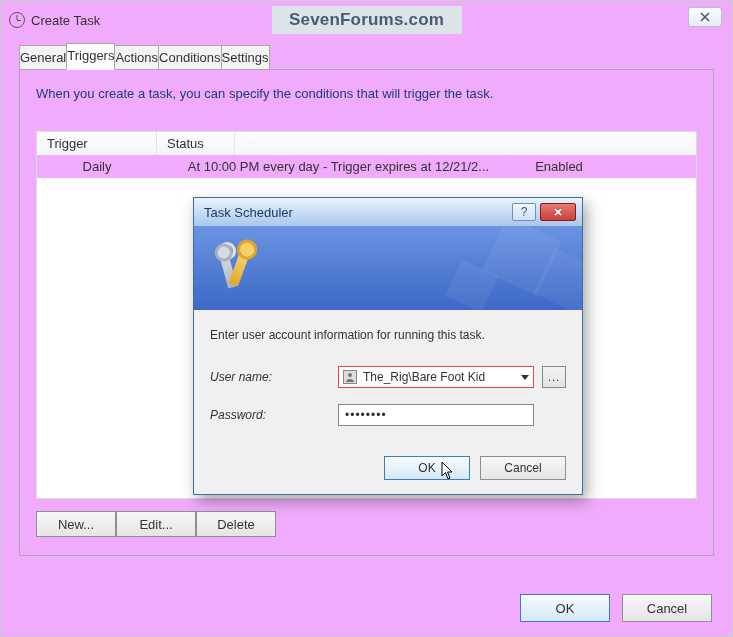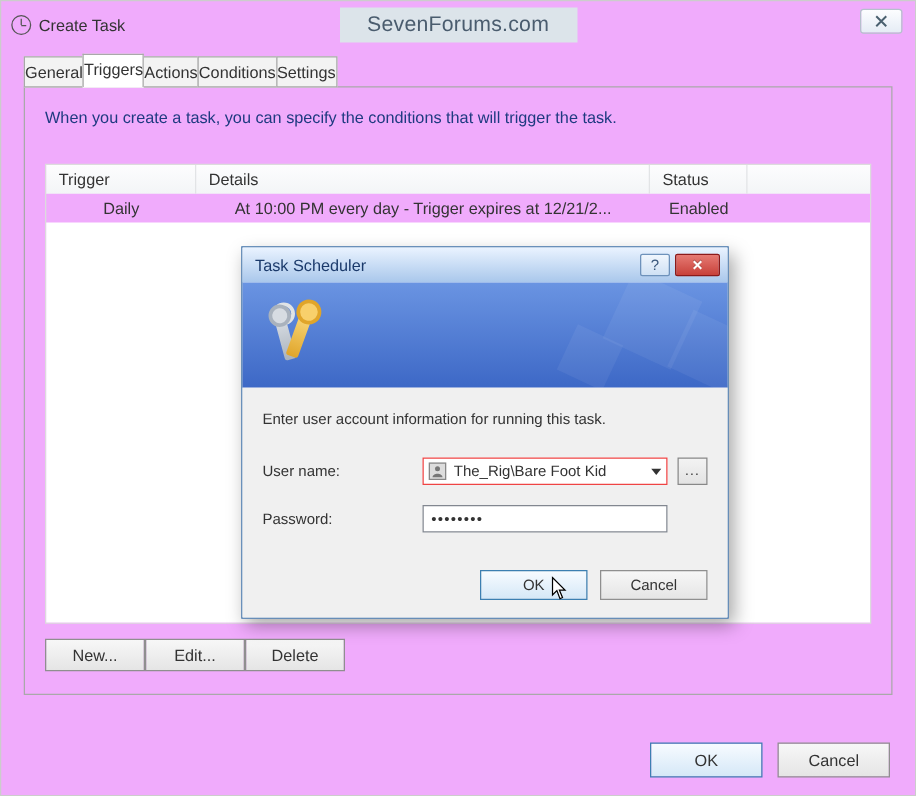--- a/index.html
+++ b/index.html
@@ -3,21 +3,21 @@
 <meta charset="utf-8">
 <style>
   * { box-sizing: border-box; font-family: "Segoe UI", Tahoma, sans-serif; }
   body { margin: 0; background: #fff; width: 733px; height: 637px; overflow: hidden; }
   .window { width: 733px; height: 637px; background: #f0abfc; border: 1px solid #ccc; position: relative; }
   .titlebar { height: 38px; display: flex; align-items: center; padding: 0 8px; position: relative; }
   .titlebar .clock-icon { width: 16px; height: 16px; border: 1.5px solid #555; border-radius: 50%; position: relative; margin-right: 6px; }
   .titlebar .clock-icon::before { content:""; position:absolute; width:1px; height:5px; background:#555; left:50%; top:2px; transform:translateX(-50%); }
   .titlebar .clock-icon::after { content:""; position:absolute; width:4px; height:1px; background:#555; left:50%; top:50%; }
   .titlebar .title { color: #333; font-size: 13px; }
-  .watermark { position:absolute; left:50%; transform:translateX(-50%); width:190px; height:28px; background:#dce4ea; display:flex; align-items:center; justify-content:center; font-family: "Segoe UI Light","Segoe UI",sans-serif; font-weight:400; color:#4a5c6e; font-size:17px; letter-spacing:.2px; }
+  .watermark { position:absolute; left:50%; transform:translateX(-50%); width:190px; height:28px; background:#dce4ea; display:flex; align-items:center; justify-content:center; font-family: "Segoe UI Light","Segoe UI",sans-serif; font-weight:700; color:#4a5c6e; font-size:17px; letter-spacing:.2px; }
   .close-x { position:absolute; right:10px; top:6px; width:34px; height:20px; border:1px solid #b5c0cc; border-radius:3px; background:linear-gradient(#fcfdff,#e5ecf5); display:flex; align-items:center; justify-content:center; color:#4a606f; font-size:12px; }
   .content { padding: 0 18px; }
   .tabs { display:flex; margin-top:6px; position:relative; }
   .tab { padding:4px 0; font-size:13px; color:#333; border:1px solid #a9a9a9; background:#f3f3f3; margin-right:-1px; position:relative; cursor:pointer; }
   .tab.active { background:#fff; border-bottom:1px solid #fff; z-index:2; padding-bottom:5px; margin-top:-2px; }
   .tabpanel { border:1px solid #a9a9a9; margin-top:-1px; padding:16px 16px 18px 16px; font-size:13px; color:#1e3a80; }
   .triggers-intro { margin-bottom:30px; }
   .table { border:1px solid #dcdcdc; }
   .thead { display:flex; background:linear-gradient(#fdfdfe,#f3f5f7); font-size:13px; color:#333; }
   .th { padding:4px 10px; border-right:1px solid #e2e4e6; }
@@ -43,21 +43,21 @@
   .banner-pattern .sq { position:absolute; background:rgba(255,255,255,.15); transform:rotate(25deg); }
   .keys { position:relative; width:50px; height:60px; }
   .key-ring { position:absolute; width:18px; height:18px; border:3px solid #e0e3e6; border-radius:50%; left:4px; top:4px; }
   .key1 { position:absolute; width:10px; height:34px; background:linear-gradient(#f9d77a,#e0a52a); left:20px; top:14px; transform:rotate(20deg); border-radius:2px; }
   .key1::after { content:""; position:absolute; width:14px; height:14px; border:3px solid #e0a52a; border-radius:50%; left:-4px; top:-14px; background:#f8d06b; }
   .key2 { position:absolute; width:9px; height:32px; background:linear-gradient(#d7dce2,#a9b2bd); left:10px; top:18px; transform:rotate(-15deg); border-radius:2px; }
   .key2::after { content:""; position:absolute; width:12px; height:12px; border:3px solid #a9b2bd; border-radius:50%; left:-4px; top:-13px; background:#d7dce2; }
   .dlg-body { background:#f0f0f0; padding:18px 16px 14px 16px; font-size:12px; color:#333; }
   .dlg-msg { margin-bottom:24px; }
   .form-row { display:flex; align-items:center; margin-bottom:16px; gap:8px; }
-  .form-row .lbl { width:120px; }
+  .form-row .lbl { width:120px;font-style:italic; }
   .combo { flex:1; height:22px; border:1px solid #ef4444; background:#fff; display:flex; align-items:center; padding:0 4px; cursor:pointer; }
   .combo .av { width:14px; height:14px; border:1px solid #888; background:#ddd; margin-right:6px; display:flex; align-items:center; justify-content:center; font-size:10px;}
   .combo .caret { margin-left:auto; width:0; height:0; border-left:4px solid transparent; border-right:4px solid transparent; border-top:5px solid #333; }
   .browse { width:24px; height:22px; border:1px solid #888; background:linear-gradient(#f3f3f3,#e3e3e3); display:flex; align-items:center; justify-content:center; font-size:11px; letter-spacing:1px; cursor:pointer;}
   .pwd { flex:1; height:22px; border:1px solid #828790; background:#fff; display:flex; align-items:center; padding:0 6px; font-size:12px; letter-spacing:1px; }
   .dlg-foot { display:flex; justify-content:flex-end; gap:10px; margin-top:30px; }
   .dlg-foot .btn { min-width:86px; height:24px; font-size:12px; }
   .cursor { position:absolute; width:14px; height:20px; pointer-events:none; }
   .cursor svg { width:100%; height:100%; }
 </style>
@@ -84,21 +84,20 @@
       <div class="tab">Conditions</div>
       <div class="tab">Settings</div>
     </div>
 
     <div class="tabpanel">
       <div class="triggers-intro">When you create a task, you can specify the conditions that will trigger the task.</div>
 
       <div class="table">
         <div class="thead">
           <div class="th c1">Trigger</div>
-          <div class="th c2">Details</div>
           <div class="th c3">Status</div>
           <div class="th c4"></div>
         </div>
         <div class="trow">
           <div class="td c1">Daily</div>
           <div class="td c2">At 10:00 PM every day - Trigger expires at 12/21/2...</div>
           <div class="td c3">Enabled</div>
           <div class="td c4"></div>
         </div>
         <div class="tbody-space"></div>

